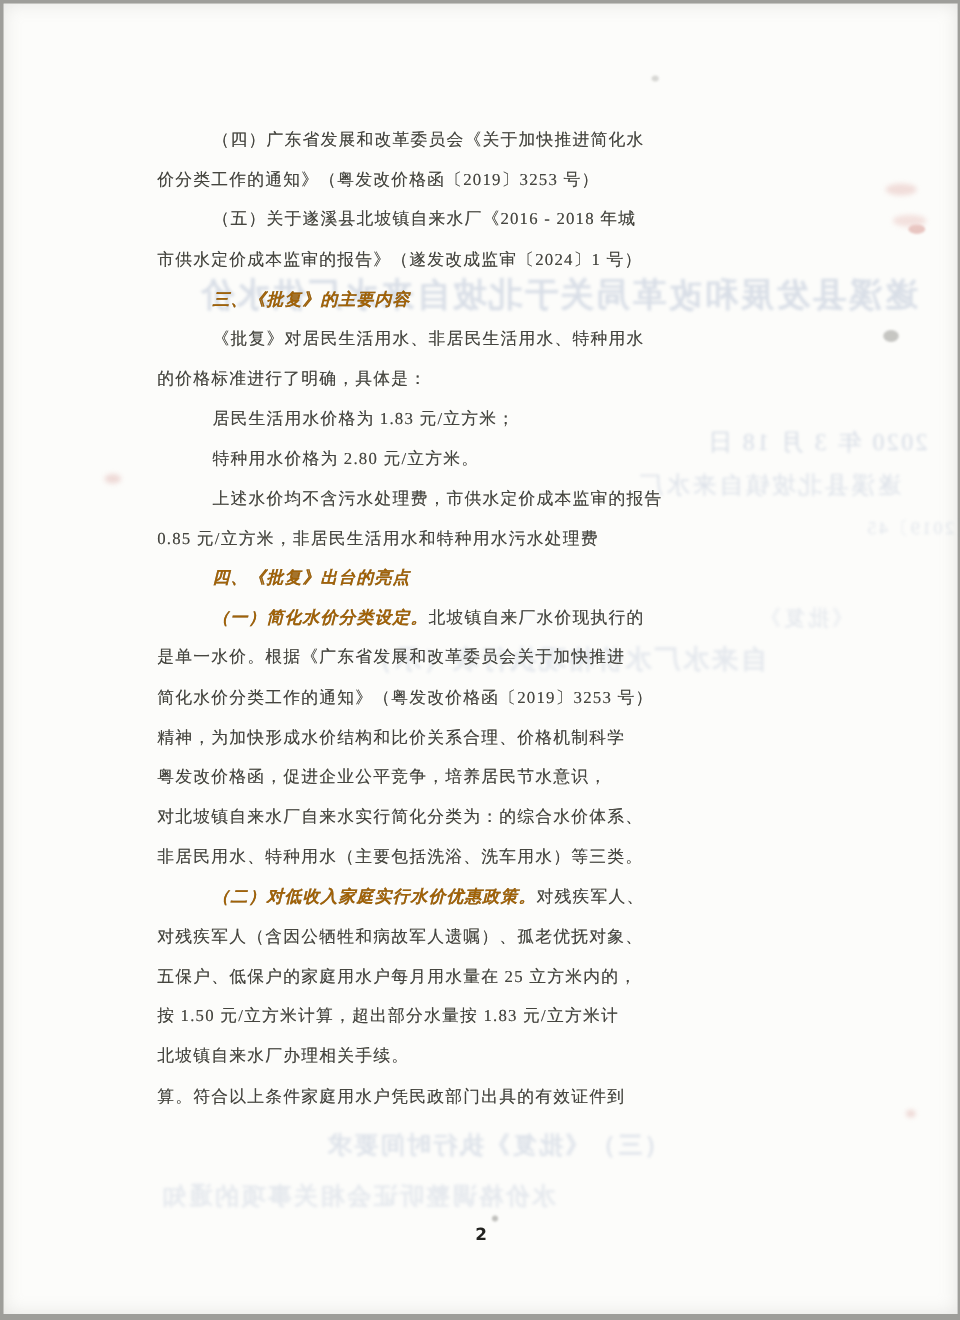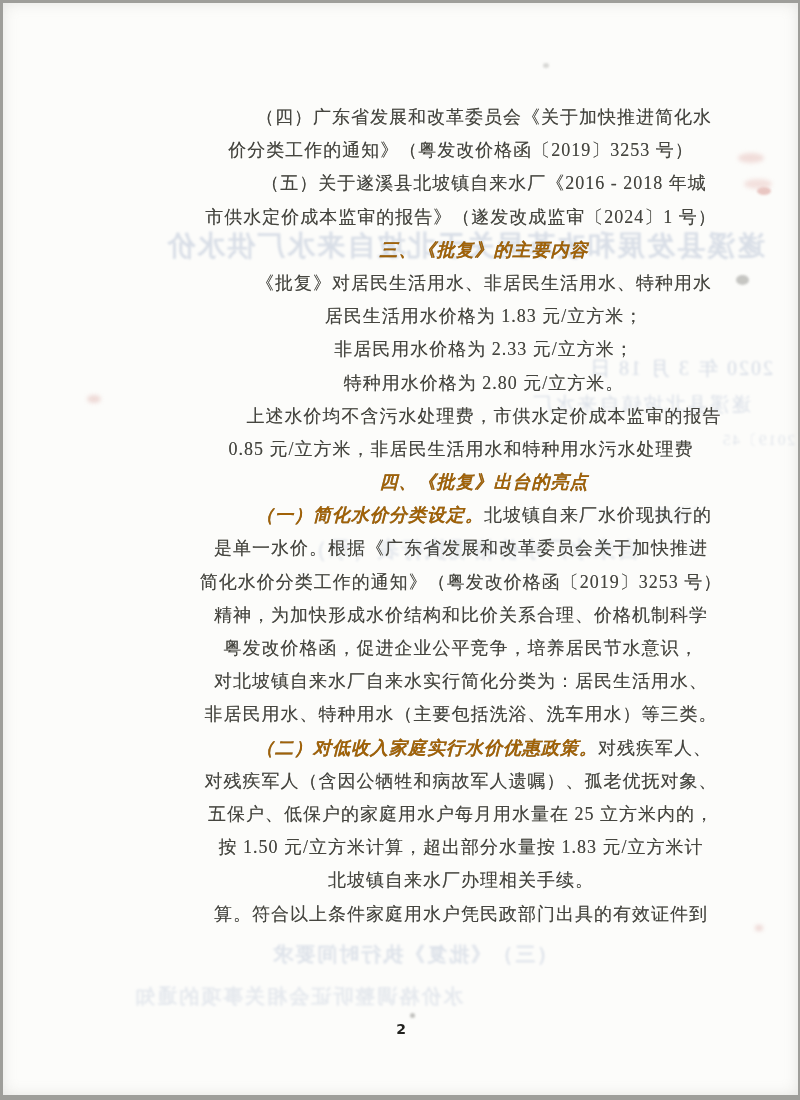--- a/index.html
+++ b/index.html
@@ -17,26 +17,25 @@
     box-shadow: inset 0 0 14px rgba(160,160,155,0.25);
   }
   .content {
     position: absolute;
     left: 128px; top: 98px;
     width: 660px;
   }
   .line {
     height: 33.2px;
     line-height: 33.2px;
-    font-size: 18px;
+    font-size: 14px;
     letter-spacing: 1px;
     color: #45453f;
     white-space: nowrap;
     text-shadow: 0 0 0.4px rgba(70,70,64,0.55);
-    text-align: center;
   }
   .line.indent { padding-left: 46px; }
   .line.bold, .line .bold {
     font-weight: 700;
     color: #a16207;
     font-style: italic;
   }
   .bleed-layer, .speck-layer { position: absolute; inset: 0; pointer-events: none; }
   .bleed {
     position: absolute;
@@ -83,32 +82,32 @@
       <div class="speck" style="left: 752px; top: 922px; width: 8px; height: 6px; background: rgb(224, 180, 176); filter: blur(2px); opacity: 0.55;"></div>
     </div>
   <div class="content">
     <div>
         <div class="line indent">（四）广东省发展和改革委员会《关于加快推进简化水</div>
         <div class="line">价分类工作的通知》（粤发改价格函〔2019〕3253 号）</div>
         <div class="line indent">（五）关于遂溪县北坡镇自来水厂《2016 - 2018 年城</div>
         <div class="line">市供水定价成本监审的报告》（遂发改成监审〔2024〕1 号）</div>
         <div class="line indent bold">三、《批复》的主要内容</div>
         <div class="line indent">《批复》对居民生活用水、非居民生活用水、特种用水</div>
+        <div class="line">的价格标准进行了明确，具体是：</div>
         <div class="line indent">居民生活用水价格为 1.83 元/立方米；</div>
-        <div class="line indent">非居民用水价格为 2.33 元/立方米；</div>
         <div class="line indent">特种用水价格为 2.80 元/立方米。</div>
         <div class="line indent">上述水价均不含污水处理费，市供水定价成本监审的报告</div>
         <div class="line">0.85 元/立方米，非居民生活用水和特种用水污水处理费</div>
         <div class="line indent bold">四、《批复》出台的亮点</div>
         <div class="line indent"><span class="bold">（一）简化水价分类设定。</span>北坡镇自来厂水价现执行的</div>
         <div class="line">是单一水价。根据《广东省发展和改革委员会关于加快推进</div>
         <div class="line">简化水价分类工作的通知》（粤发改价格函〔2019〕3253 号）</div>
         <div class="line">精神，为加快形成水价结构和比价关系合理、价格机制科学</div>
         <div class="line">粤发改价格函，促进企业公平竞争，培养居民节水意识，</div>
-        <div class="line">对北坡镇自来水厂自来水实行简化分类为：居民生活用水、</div>
+        <div class="line">对北坡镇自来水厂自来水实行简化分类为：的综合水价体系、</div>
         <div class="line">非居民用水、特种用水（主要包括洗浴、洗车用水）等三类。</div>
         <div class="line indent"><span class="bold">（二）对低收入家庭实行水价优惠政策。</span>对残疾军人、</div>
         <div class="line">对残疾军人（含因公牺牲和病故军人遗嘱）、孤老优抚对象、</div>
         <div class="line">五保户、低保户的家庭用水户每月用水量在 25 立方米内的，</div>
         <div class="line">按 1.50 元/立方米计算，超出部分水量按 1.83 元/立方米计</div>
         <div class="line">北坡镇自来水厂办理相关手续。</div>
         <div class="line">算。符合以上条件家庭用水户凭民政部门出具的有效证件到</div>
       </div>
   </div>
   <div class="page-number">2</div>

